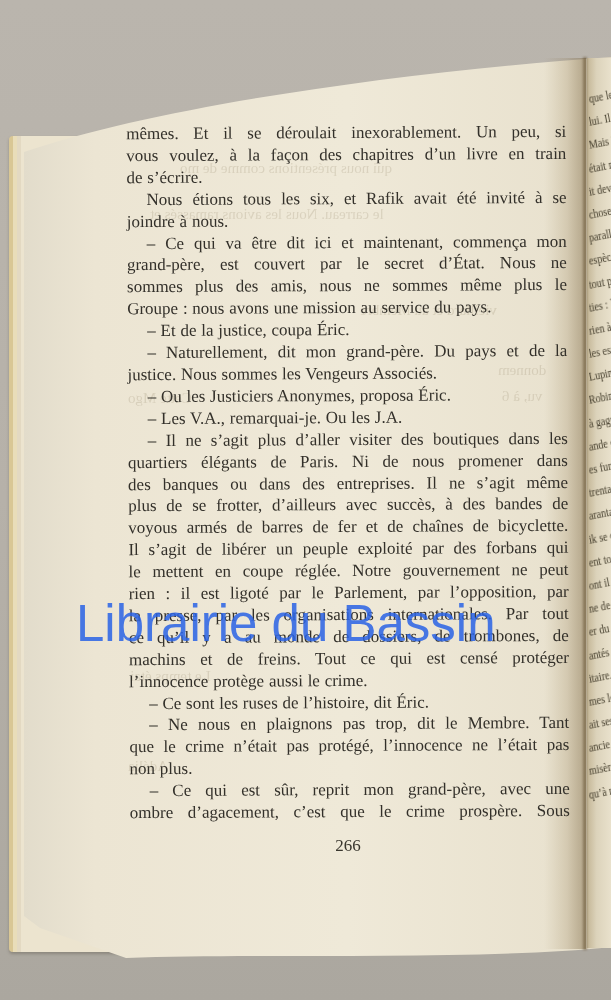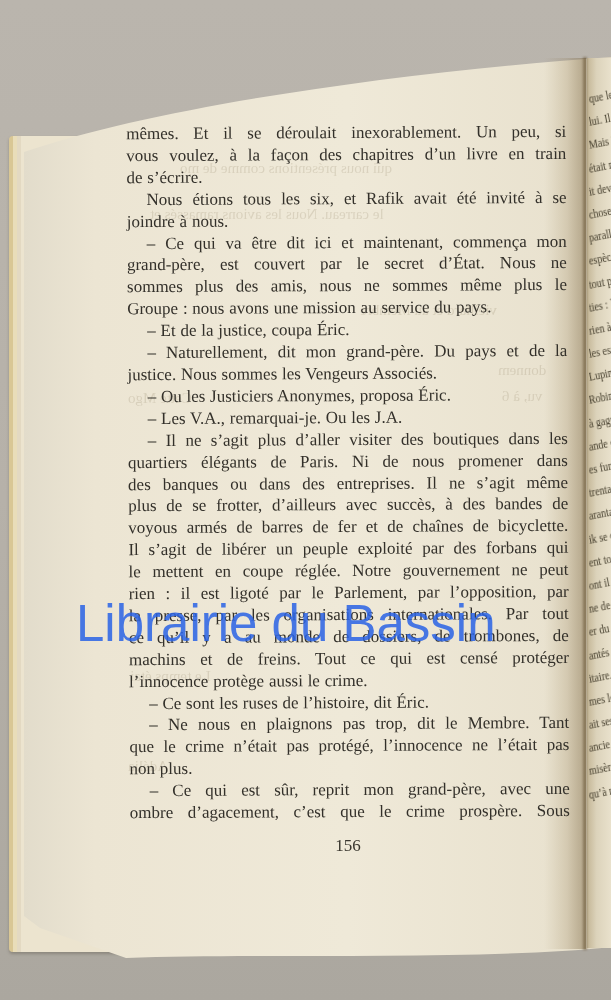--- a/index.html
+++ b/index.html
@@ -162,17 +162,17 @@
       <div class="line">machins et de freins. Tout ce qui est censé protéger</div>
       <div class="line end">l’innocence protège aussi le crime.</div>
       <div class="line indent end">– Ce sont les ruses de l’histoire, dit Éric.</div>
       <div class="line indent">– Ne nous en plaignons pas trop, dit le Membre. Tant</div>
       <div class="line">que le crime n’était pas protégé, l’innocence ne l’était pas</div>
       <div class="line end">non plus.</div>
       <div class="line indent">– Ce qui est sûr, reprit mon grand-père, avec une</div>
       <div class="line">ombre d’agacement, c’est que le crime prospère. Sous</div>
     </div>
 
-  <div id="folio">156</div>
+  <div id="folio">266</div>
 
   <div id="watermark" style="color: rgb(42, 99, 230);">Librairie du Bassin</div>
 
 </div>
 
 </body></html>

